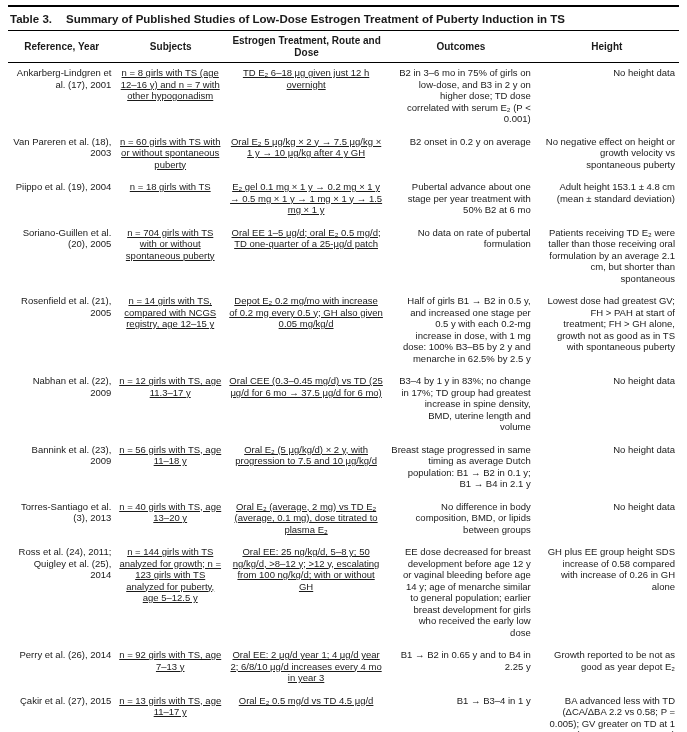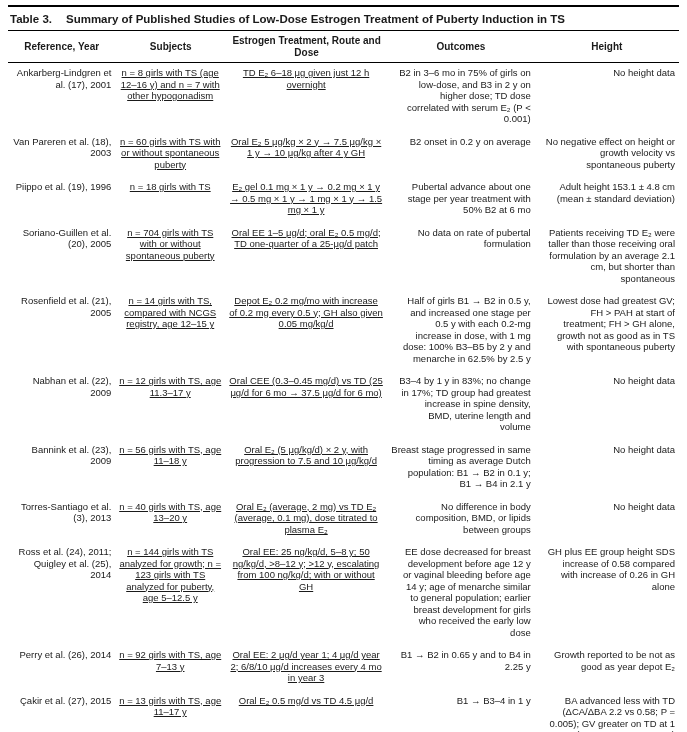--- a/index.html
+++ b/index.html
@@ -96,21 +96,21 @@
 
   <tr>
     <td class="hang">Van Pareren et al. (18), 2003</td>
     <td class="ctr">n = 60 girls with TS with or without spontaneous puberty</td>
     <td class="ctr">Oral E₂ 5 μg/kg × 2 y → 7.5 μg/kg × 1 y → 10 μg/kg after 4 y GH</td>
     <td class="hang">B2 onset in 0.2 y on average</td>
     <td class="hang">No negative effect on height or growth velocity vs spontaneous puberty</td>
   </tr>
 
   <tr>
-    <td class="hang">Piippo et al. (19), 1996</td>
+    <td class="hang">Piippo et al. (19), 2004</td>
     <td class="ctr">n = 18 girls with TS</td>
     <td class="ctr">E₂ gel 0.1 mg × 1 y → 0.2 mg × 1 y → 0.5 mg × 1 y → 1 mg × 1 y → 1.5 mg × 1 y</td>
     <td class="hang">Pubertal advance about one stage per year treatment with 50% B2 at 6 mo</td>
     <td class="hang">Adult height 153.1 ± 4.8 cm (mean ± standard deviation)</td>
   </tr>
 
   <tr>
     <td class="hang">Soriano-Guillen et al. (20), 2005</td>
     <td class="ctr">n = 704 girls with TS with or without spontaneous puberty</td>
     <td class="ctr">Oral EE 1–5 μg/d; oral E₂ 0.5 mg/d; TD one-quarter of a 25-μg/d patch</td>

